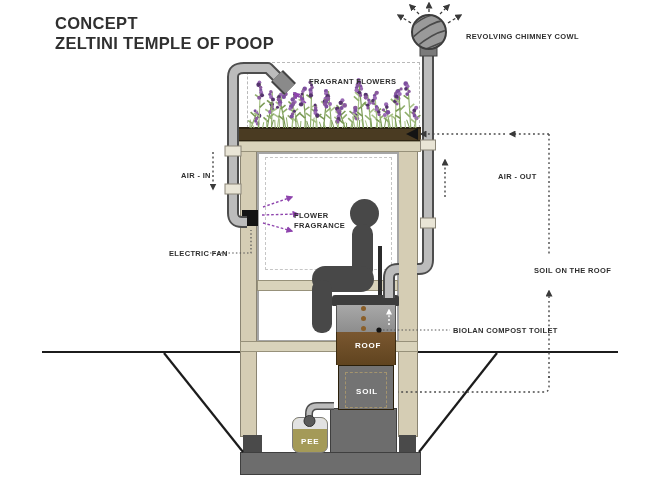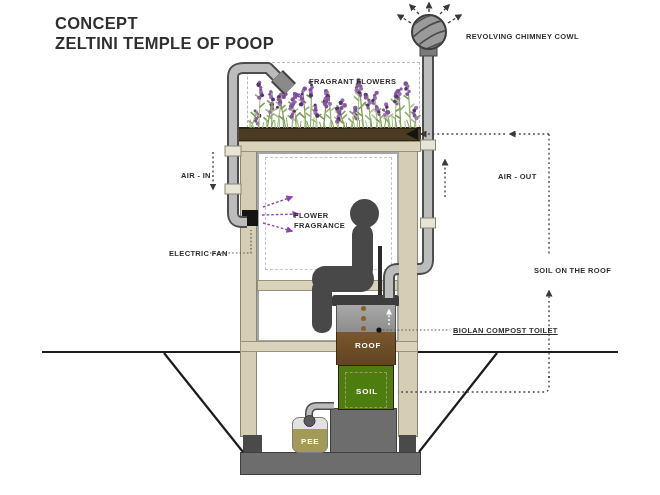--- a/index.html
+++ b/index.html
@@ -59,21 +59,21 @@
   <div class="abs" style="left:378px;top:246px;width:4px;height:52px;background:#2b2b2b;z-index:4;"></div>
 
   <div class="abs" style="left:332px;top:295px;width:67px;height:11px;background:#3d3d3d;border-radius:3px 3px 1px 1px;z-index:4;"></div>
   <div class="abs" style="left:336px;top:305px;width:60px;height:27px;background:linear-gradient(180deg,#a8a8a8,#8d8d8d);border-left:1px solid #555;border-right:1px solid #555;z-index:4;"></div>
   <div class="abs" style="left:361px;top:306px;width:5px;height:5px;border-radius:50%;background:#8a5f2a;z-index:5;"></div>
   <div class="abs" style="left:361px;top:316px;width:5px;height:5px;border-radius:50%;background:#8a5f2a;z-index:5;"></div>
   <div class="abs" style="left:361px;top:326px;width:5px;height:5px;border-radius:50%;background:#8a5f2a;z-index:5;"></div>
   <div class="abs" style="left:336px;top:332px;width:60px;height:33px;background:linear-gradient(180deg,#7a5730,#60441f);border-left:1px solid #3d2d12;border-right:1px solid #3d2d12;z-index:4;">
     <div class="wlbl" style="left:18px;top:9px;">ROOF</div>
   </div>
-  <div class="abs" style="left:338px;top:365px;width:56px;height:45px;background:#4d7c0f;border:1px solid #2a1f0a;z-index:4;">
+  <div class="abs" style="left:338px;top:365px;width:56px;height:45px;background:#737373;border:1px solid #2a1f0a;z-index:4;">
     <div style="position:absolute;left:6px;top:6px;width:42px;height:36px;border:1px dashed #a4946e;"></div>
     <div class="wlbl" style="left:17px;top:21px;">SOIL</div>
   </div>
 
   <div class="abs" style="left:242px;top:210px;width:16px;height:16px;background:#141414;z-index:4;"></div>
 
   <svg id="overlay" width="660" height="495" viewBox="0 0 660 495">
     <defs>
       <marker id="mDark" markerUnits="userSpaceOnUse" markerWidth="7" markerHeight="7" refX="5.5" refY="3.5" orient="auto">
           <path d="M0,0 L7,3.5 L0,7 Z" fill="#3a3a3a"></path>
@@ -454,15 +454,15 @@
     </g>
   </svg>
 
   <div class="lbl" style="left:458px;top:32px;padding-left:8px;">REVOLVING CHIMNEY COWL</div>
   <div class="lbl" style="left:309px;top:77px;">FRAGRANT FLOWERS</div>
   <div class="lbl" style="left:181px;top:171px;">AIR - IN</div>
   <div class="lbl" style="left:454px;top:172px;margin-left:44px;">AIR - OUT</div>
   <div class="lbl" style="left:294px;top:211px;width:62px;white-space:normal;line-height:10px;">FLOWER FRAGRANCE</div>
   <div class="lbl" style="left:169px;top:249px;">ELECTRIC FAN</div>
   <div class="lbl" style="left:520px;top:266px;margin-left:14px;">SOIL ON THE ROOF</div>
-  <div class="lbl" style="left:453px;top:326px;text-decoration:underline;">BIOLAN COMPOST TOILET</div>
+  <div class="lbl" style="left:453px;top:326px;">BIOLAN COMPOST TOILET</div>
 
 </div>
 
 </body></html>

